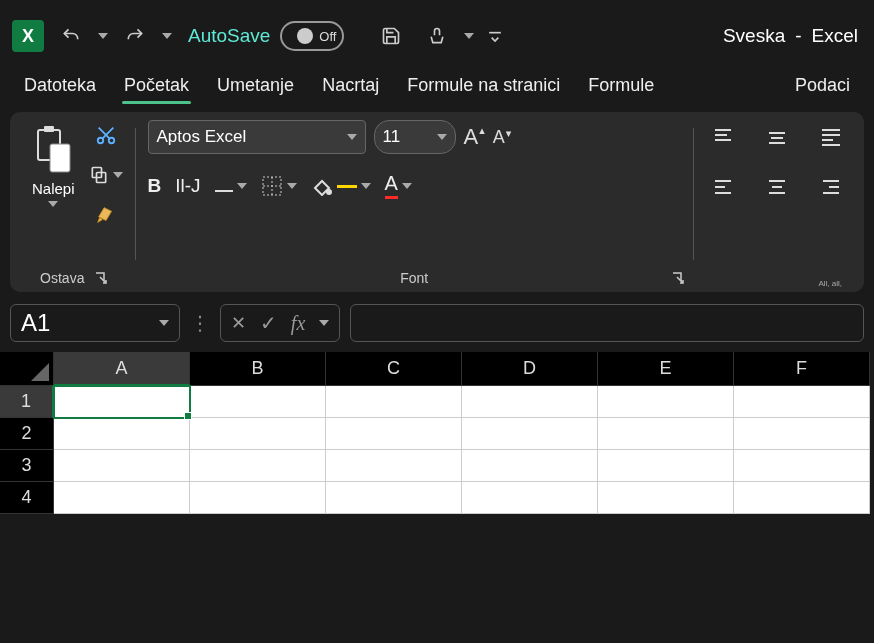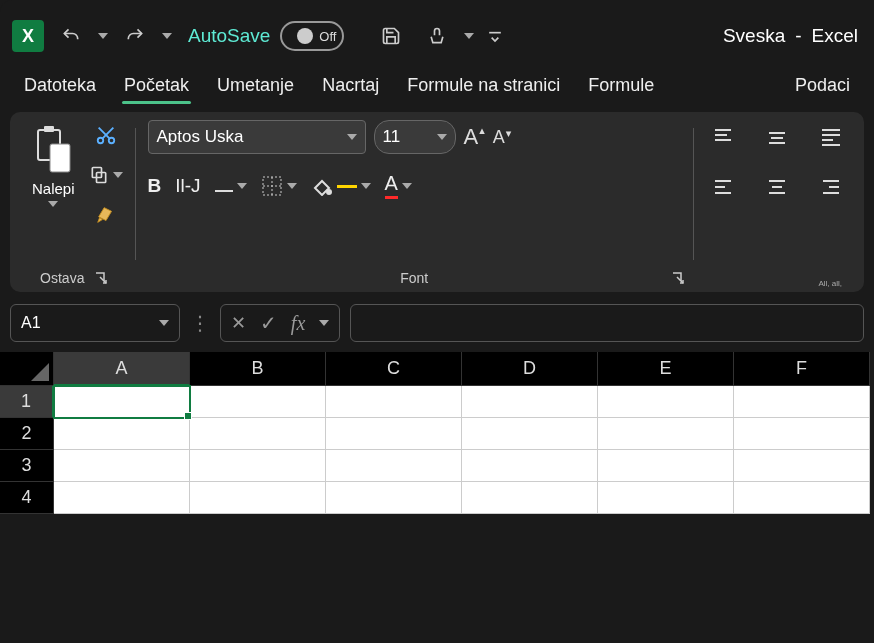--- a/index.html
+++ b/index.html
@@ -53,21 +53,21 @@
 .underline-yellow { border-bottom: 3px solid #ffd500; padding-bottom: 1px; }
 .underline-red { border-bottom: 3px solid #ff2a2a; padding-bottom: 1px; }
 
 .align-grid { display: grid; grid-template-columns: repeat(3, 34px); grid-template-rows: repeat(2, 34px); gap: 16px 20px; }
 .align-cell { display: flex; align-items: center; justify-content: center; cursor: pointer; }
 .align-cell svg { width: 24px; height: 24px; stroke: #ddd; }
 .align-small-label { font-size: 8px; color: #aaa; text-align: right; padding-right: 6px; margin-top: 18px; }
 
 
 .fbar { display: flex; align-items: center; gap: 10px; padding: 12px 10px 10px; }
-.namebox { width: 170px; height: 38px; border: 1px solid #555; border-radius: 6px; background: #1a1a1a; display: flex; align-items: center; padding: 0 10px; font-size: 16px; }
+.namebox { width: 170px; height: 38px; border: 1px solid #555; border-radius: 6px; background: #1a1a1a; display: flex; align-items: center; padding: 0 10px; font-size: 24px; }
 .namebox .caret { margin-left: auto; color: #aaa; }
 .fx-dots { color: #888; font-size: 20px; }
 .fx-btns { height: 38px; border: 1px solid #555; border-radius: 6px; display: flex; align-items: center; padding: 0 10px; gap: 14px; color: #999; }
 .fx-btns .fx { font-style: italic; font-family: "Times New Roman", serif; font-size: 20px; }
 .formula-input { flex: 1; height: 38px; border: 1px solid #555; border-radius: 6px; background: #1a1a1a; }
 
 
 .sheet { display: grid; grid-template-columns: 54px repeat(6, 136px); }
 .corner { height: 34px; background: #000; border-right: 1px solid #333; border-bottom: 1px solid #333; position: relative; }
 .corner::after { content: ""; position: absolute; right: 4px; bottom: 4px; width: 0; height: 0; border-style: solid; border-width: 0 0 18px 18px; border-color: transparent transparent #666 transparent; }
@@ -197,21 +197,21 @@
       </div>
     </div>
 
     <div class="vdiv"></div>
 
     <div class="group" style="flex:1">
       <div class="group-body">
         <div class="font-col">
           <div class="font-row1">
             <div class="select fontname">
-              <span>Aptos Uska</span>
+              <span>Aptos Excel</span>
               <span class="caret"></span>
             </div>
             <div class="select fontsize">
               <span>11</span>
               <span class="caret"></span>
             </div>
             <div class="grow-a">A<span class="caretu">▴</span></div>
             <div class="grow-a" style="font-size:18px">A<span class="caretu">▾</span></div>
           </div>
           <div class="font-row2">

